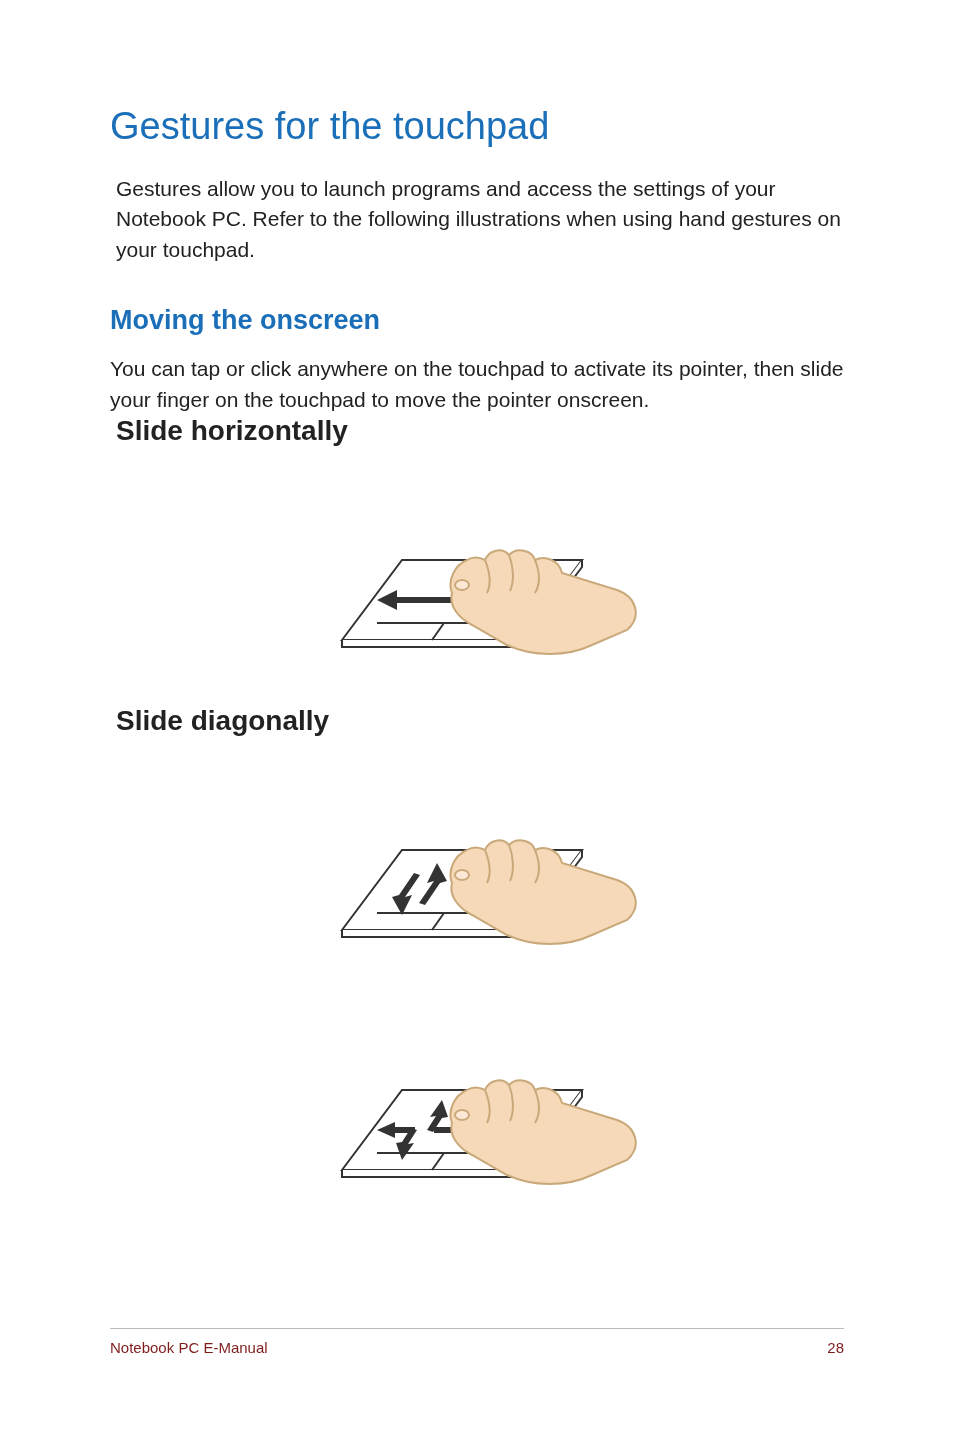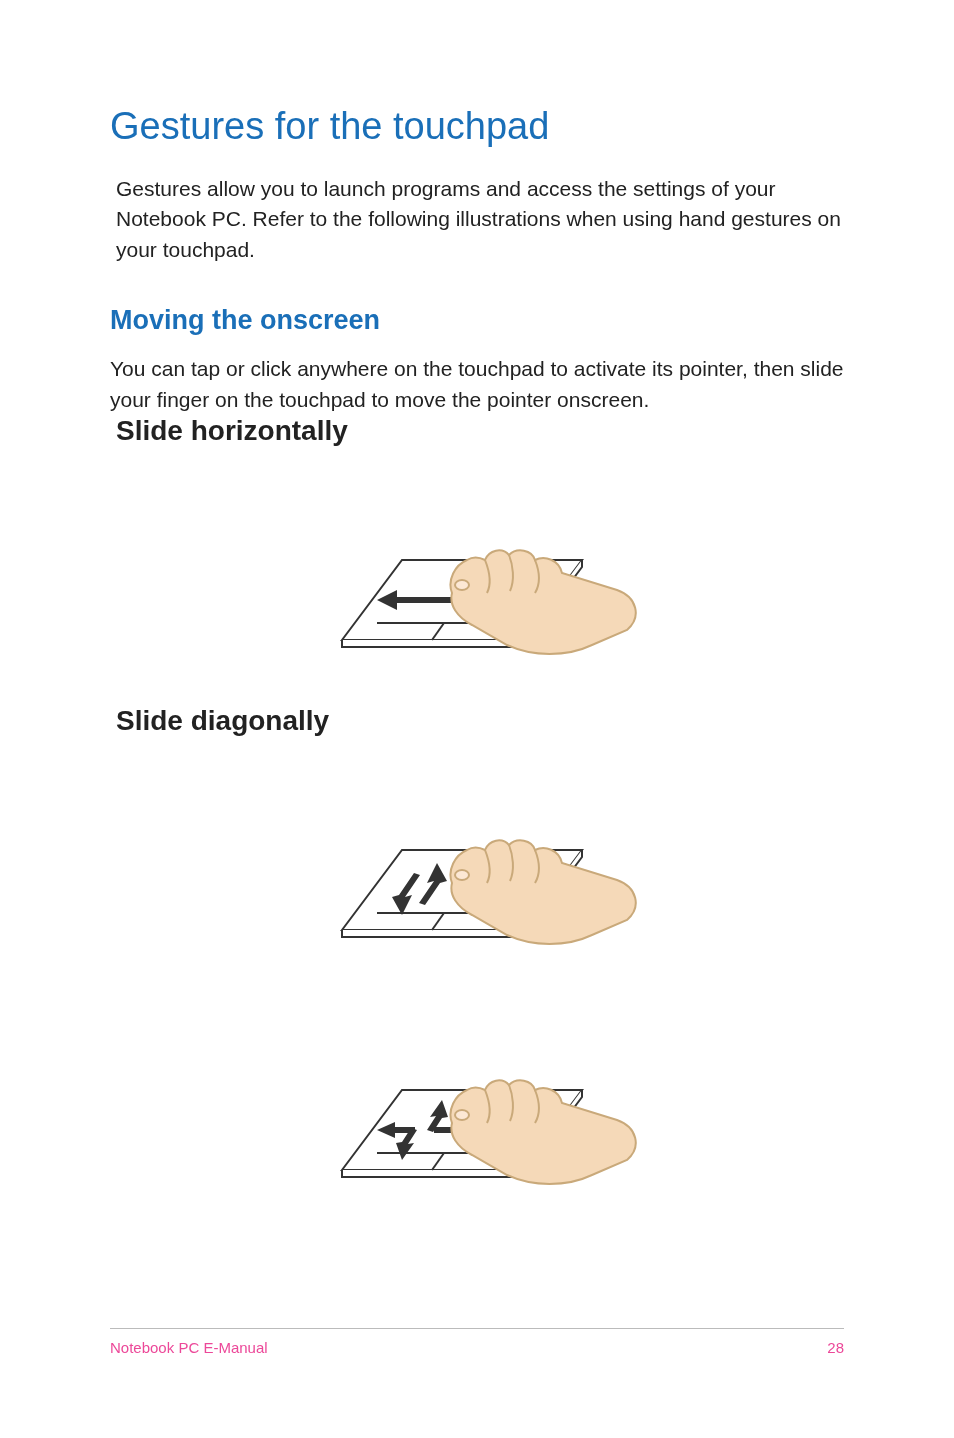--- a/index.html
+++ b/index.html
@@ -51,21 +51,21 @@
   .footer {
     position: absolute;
     bottom: 82px;
     left: 110px;
     right: 110px;
     border-top: 1px solid #bbb;
     padding-top: 10px;
     display: flex;
     justify-content: space-between;
     font-size: 15px;
-    color: #ec4899;
+    color: #7f1d1d;
   }
 </style>
 </head>
 <body>
 
 <div class="page">
 
   <h1 class="main-heading">Gestures for the touchpad</h1>
 
   <p class="intro-text">Gestures allow you to launch programs and access the settings of your Notebook PC. Refer to the following illustrations when using hand gestures on your touchpad.</p>

